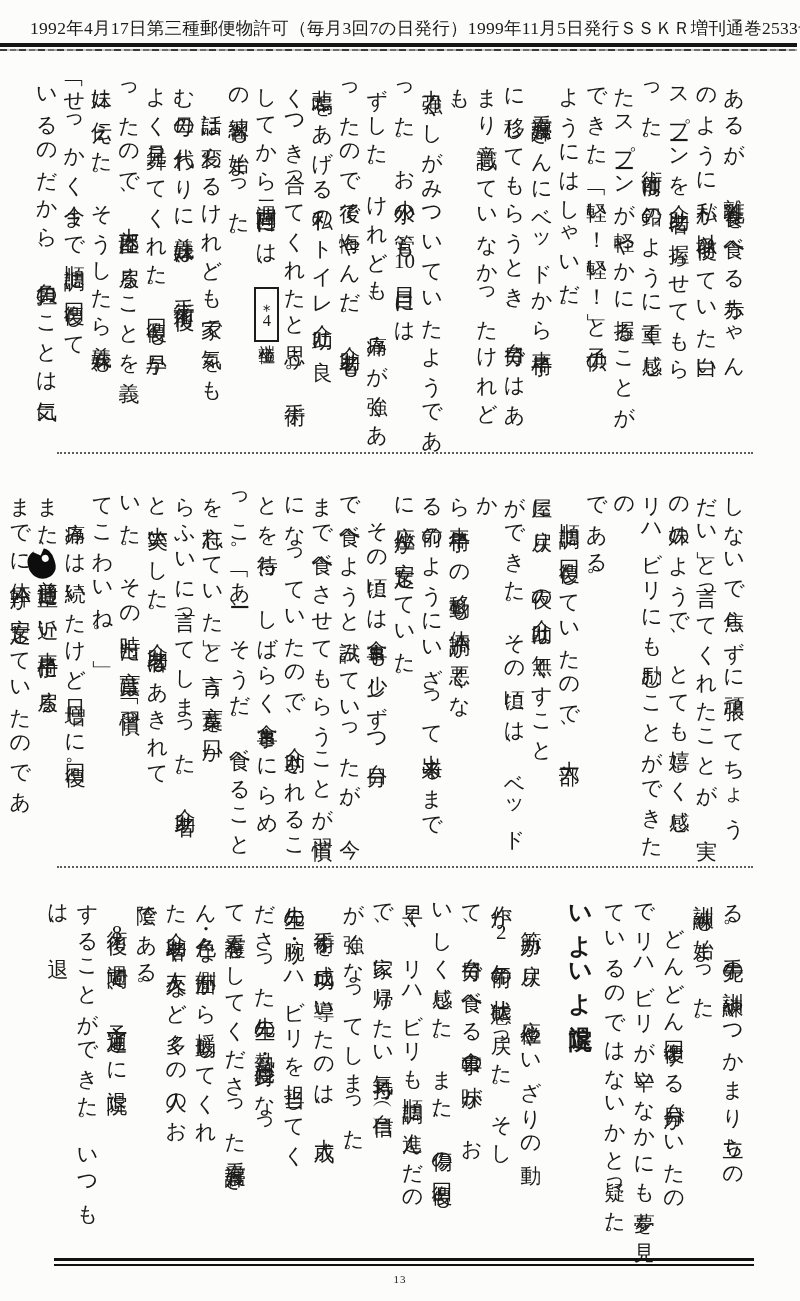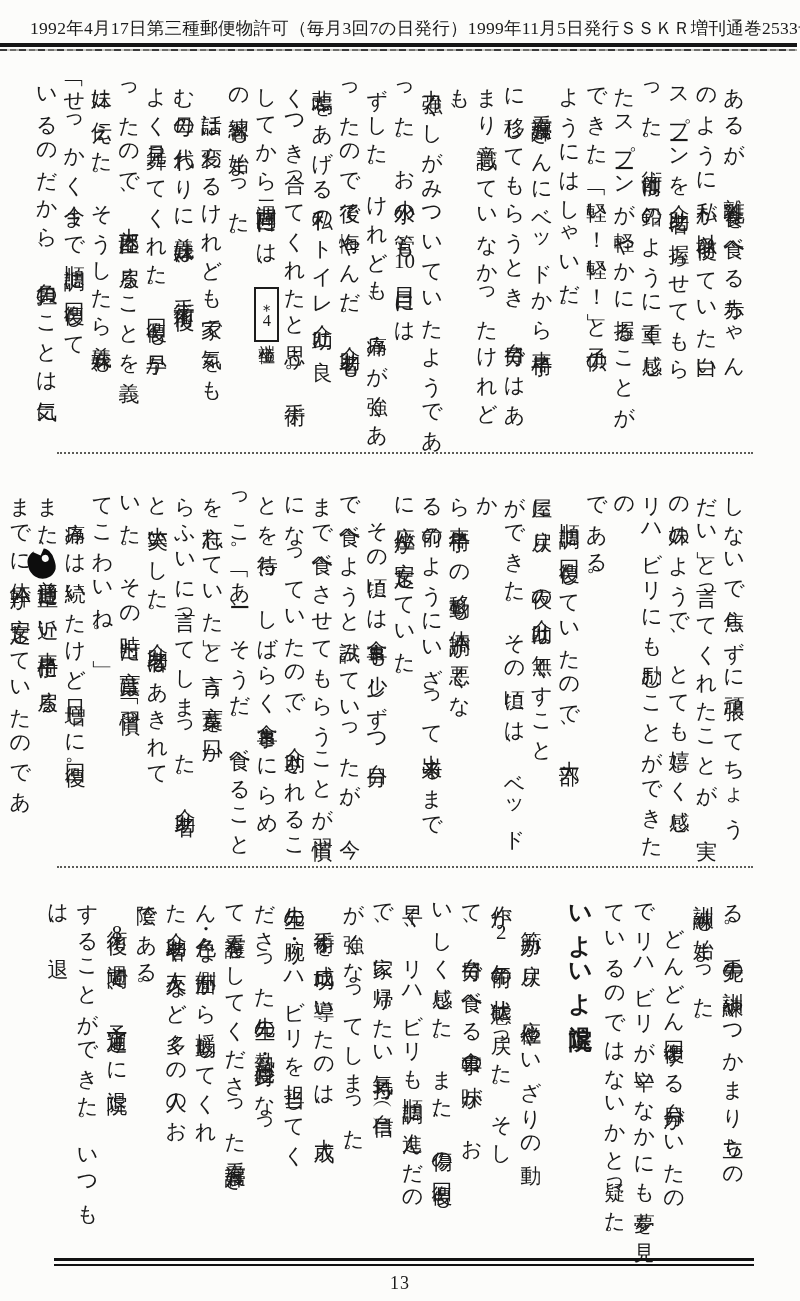--- a/index.html
+++ b/index.html
@@ -46,21 +46,21 @@
   }
   .dotline{position:absolute;left:57px;width:696px;height:0;border-top:2px dotted #5c5c58;}
   .dotline-1{top:452px;}
   .dotline-2{top:866px;}
   .dbl-rule{
     position:absolute;top:1258px;left:54px;width:700px;height:3px;
     border-top:3px solid #121212;border-bottom:2px solid #121212;
   }
   .page-number{
     position:absolute;top:1273px;left:0;width:800px;
-    text-align:center;font-size:18px;letter-spacing:1px;
+    text-align:center;font-size:11px;letter-spacing:1px;
   }
   .ink-blob{
     position:absolute;left:28px;top:549px;width:27px;height:30px;
     background:#0d0d0d;
     border-radius:58% 42% 52% 62% / 48% 56% 44% 58%;
     transform:rotate(-14deg);
   }
   .ink-blob::after{
     content:"";position:absolute;right:5px;top:7px;width:7px;height:7px;
     background:#fcfcfa;border-radius:50%;

